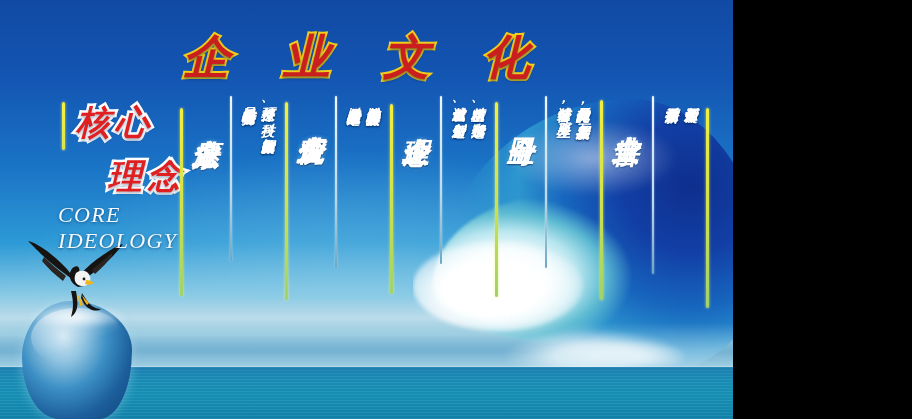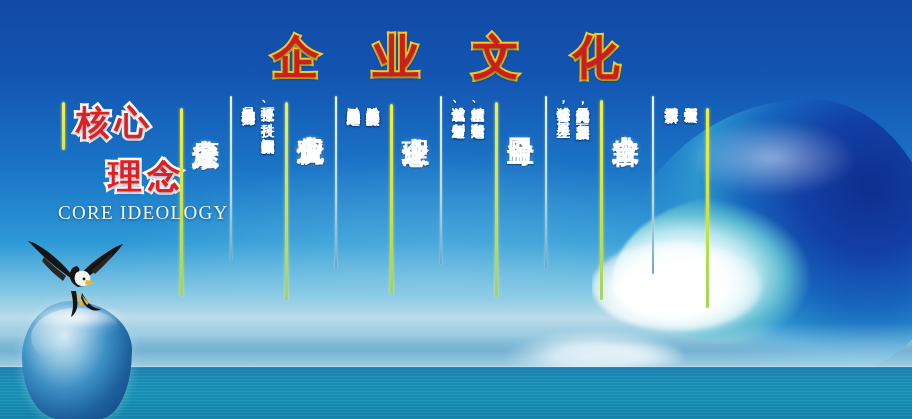--- a/index.html
+++ b/index.html
@@ -1,19 +1,20 @@
 <!DOCTYPE html>
 <html><head>
 <meta charset="utf-8">
 <style>
   html,body{margin:0;padding:0;background:#000;}
   #poster{
-    position:relative;width:912px;height:419px;overflow:hidden;
+    position:relative;width:733px;height:419px;overflow:hidden;
     font-family:"Liberation Sans","DejaVu Sans",sans-serif;
     background:linear-gradient(180deg,#114aa4 0%,#1355b2 18%,#1a74c6 40%,#2d9ad6 58%,#86c8e4 70%,#bcdcea 76%,#8fc6dd 80%,#1f7fb4 84%,#1384b4 90%,#1b87ae 100%);
+    font-style:italic;
   }
   
   .sky-glow{position:absolute;left:0;top:0;width:100%;height:300px;
     background:radial-gradient(ellipse 520px 260px at 48% 110%,rgba(140,205,232,.55),rgba(140,205,232,0) 70%);}
   .sea{position:absolute;left:0;bottom:0;width:100%;height:52px;
     background:linear-gradient(180deg,#1d81b3 0%,#1a8fb8 25%,#1792b6 55%,#1384ac 100%);}
   .sea:after{content:"";position:absolute;left:0;top:0;width:100%;height:100%;
     background:repeating-linear-gradient(180deg,rgba(255,255,255,.055) 0 1px,rgba(0,60,90,.05) 1px 3px);}
   .horizon{position:absolute;left:0;bottom:52px;width:100%;height:1px;background:rgba(255,255,255,.22);}
   .haze{position:absolute;left:0;bottom:52px;width:100%;height:44px;
@@ -67,21 +68,21 @@
   
   #core{position:absolute;left:62px;top:100px;width:180px;}
   #core .bar{position:absolute;left:0;top:2px;width:3px;height:48px;border-radius:2px;
     background:linear-gradient(180deg,#f5f23f,#d9e452);box-shadow:0 0 3px rgba(245,245,130,.8);}
   .ci-l1,.ci-l2{color:#e02020;font-size:34px;font-weight:700;letter-spacing:5px;
     -webkit-text-stroke:5px #ffffff;paint-order:stroke fill;
     text-shadow:0 2px 3px rgba(0,30,80,.35);}
   .ci-l1{margin:0 0 8px 14px;}
   .ci-l2{margin:0 0 2px 46px;}
   .ci-en{margin-left:-4px;color:#f2f8fb;font-family:"Liberation Serif","DejaVu Serif",serif;
-    font-size:19px;letter-spacing:1.3px;text-shadow:0 1px 3px rgba(0,40,90,.6);}
+    font-size:22px;letter-spacing:1.3px;text-shadow:0 1px 3px rgba(0,40,90,.6);}
 </style>
 </head>
 <body>
 
 <div id="poster">
 
   <div class="sky-glow"></div>
   <div class="wave-wrap">
     <div class="wave-body"></div>
     <div class="wave-spray"></div>

